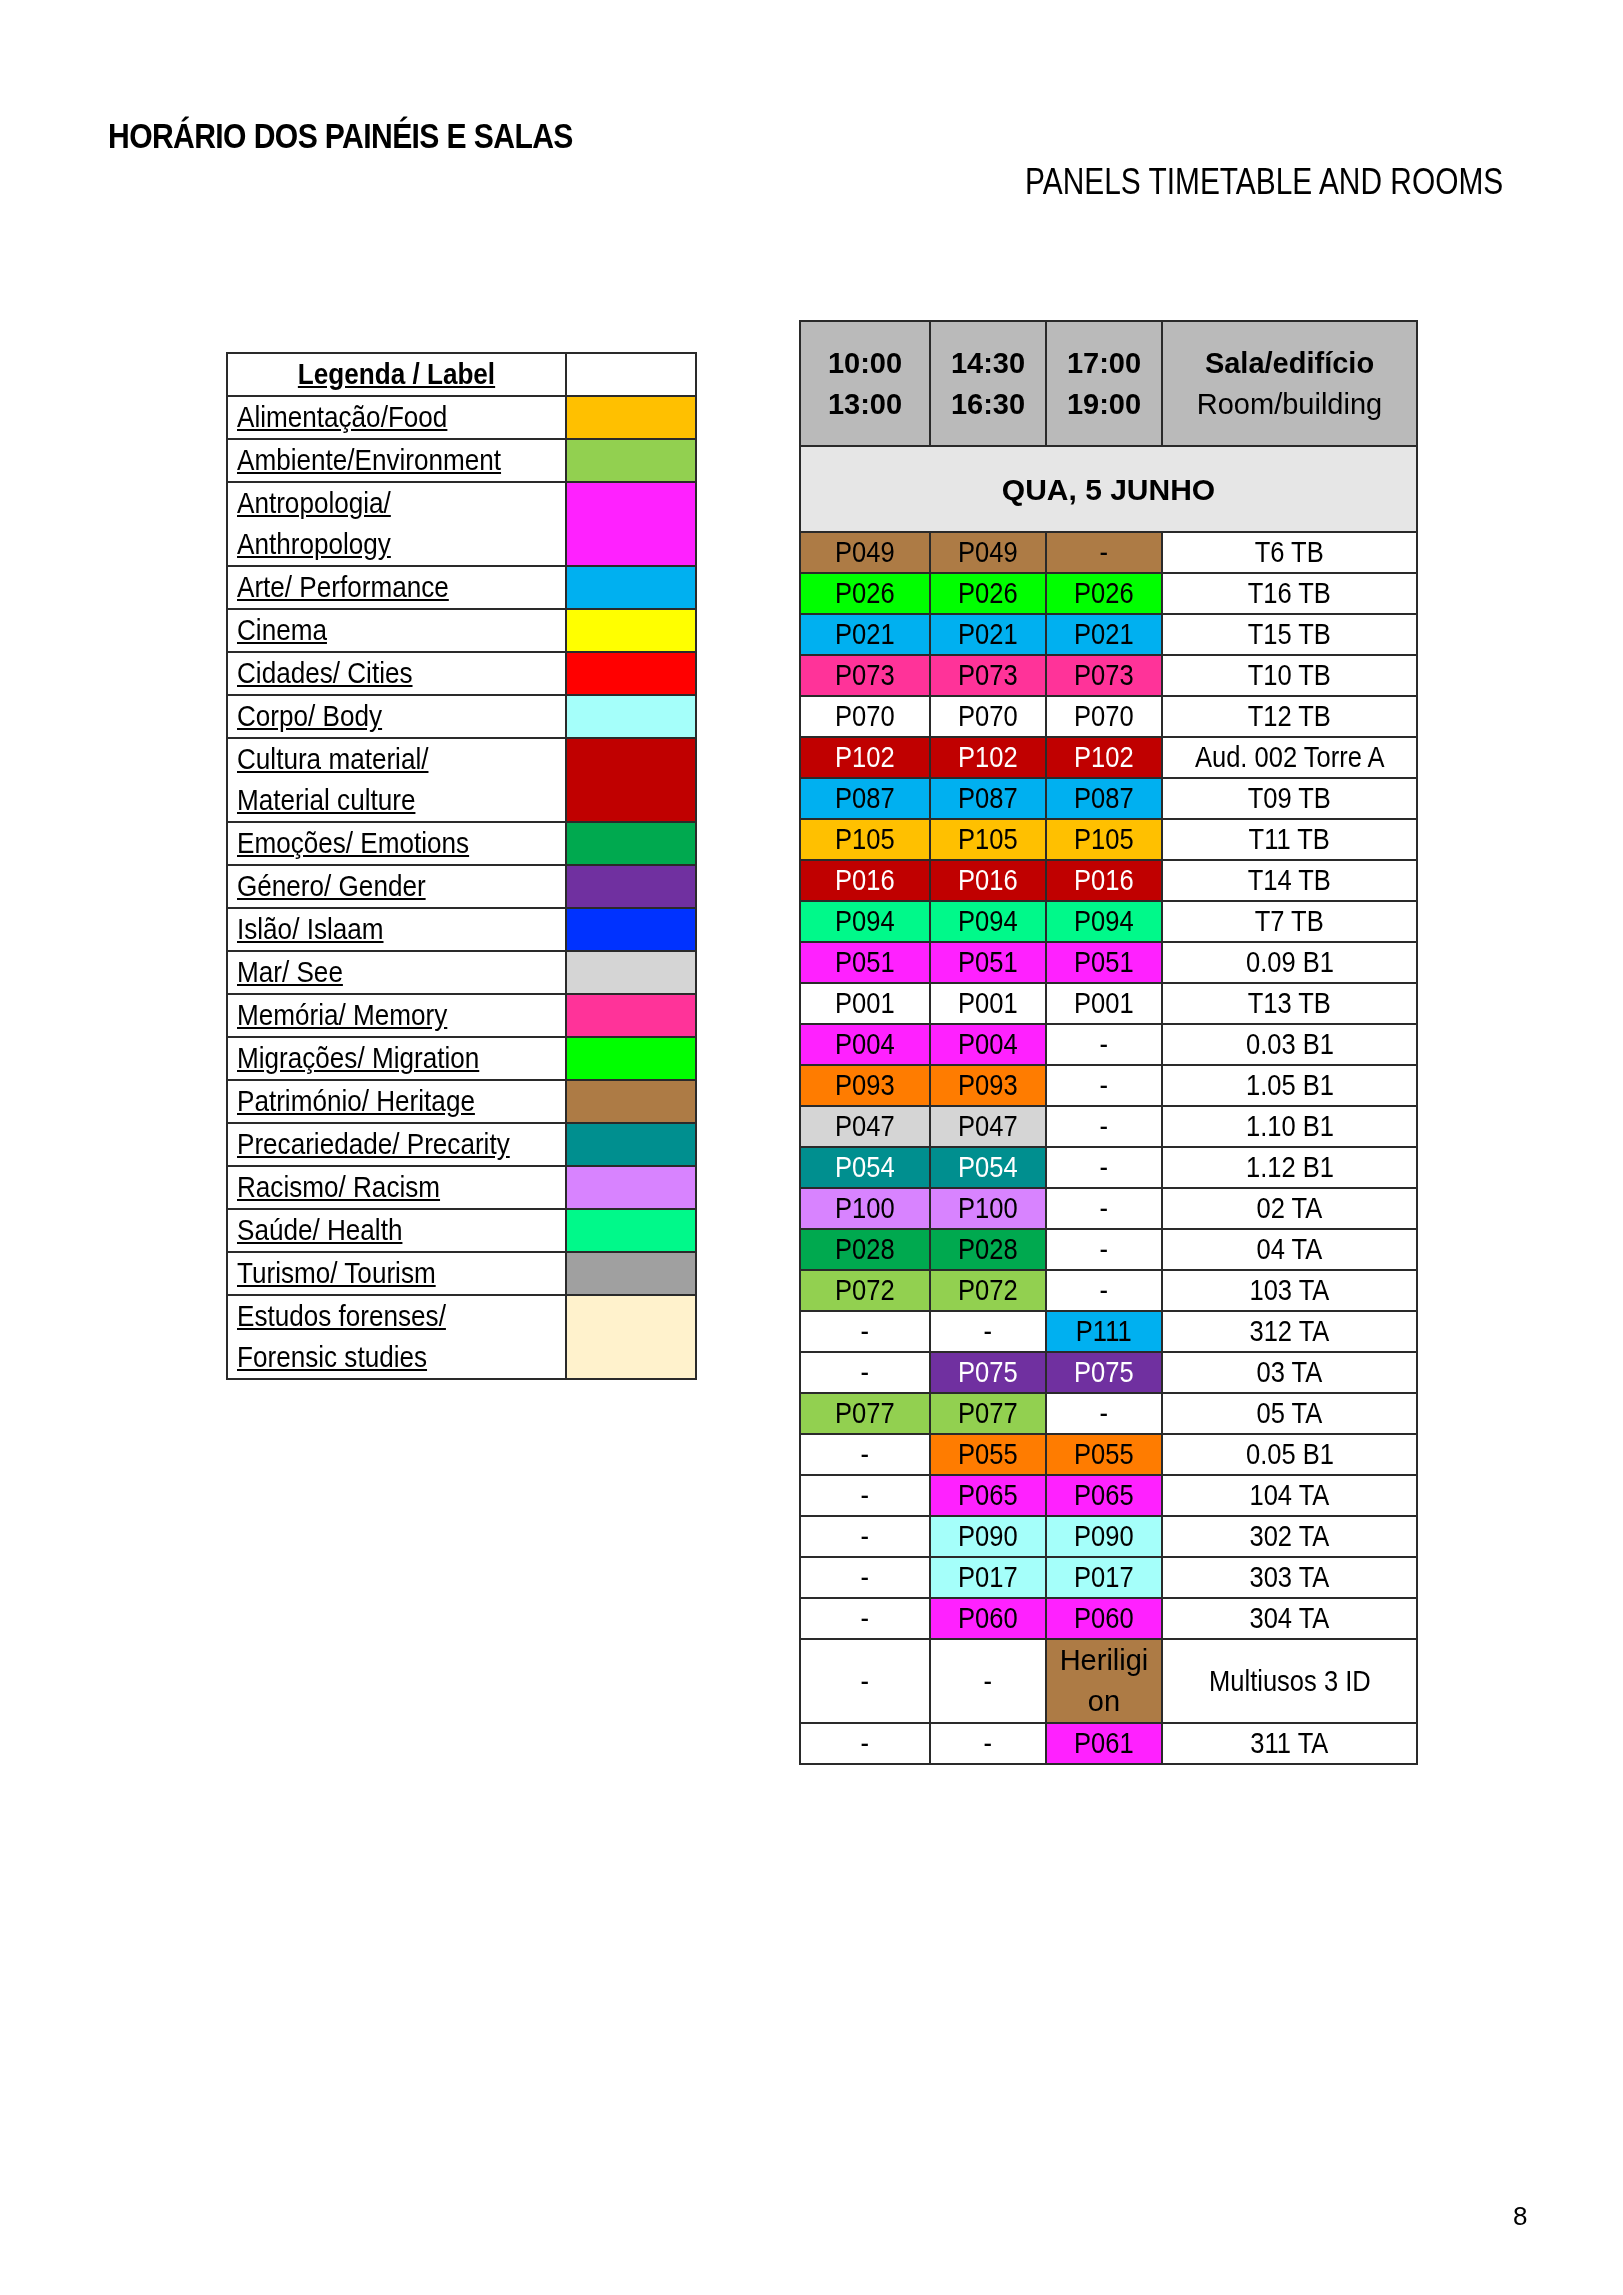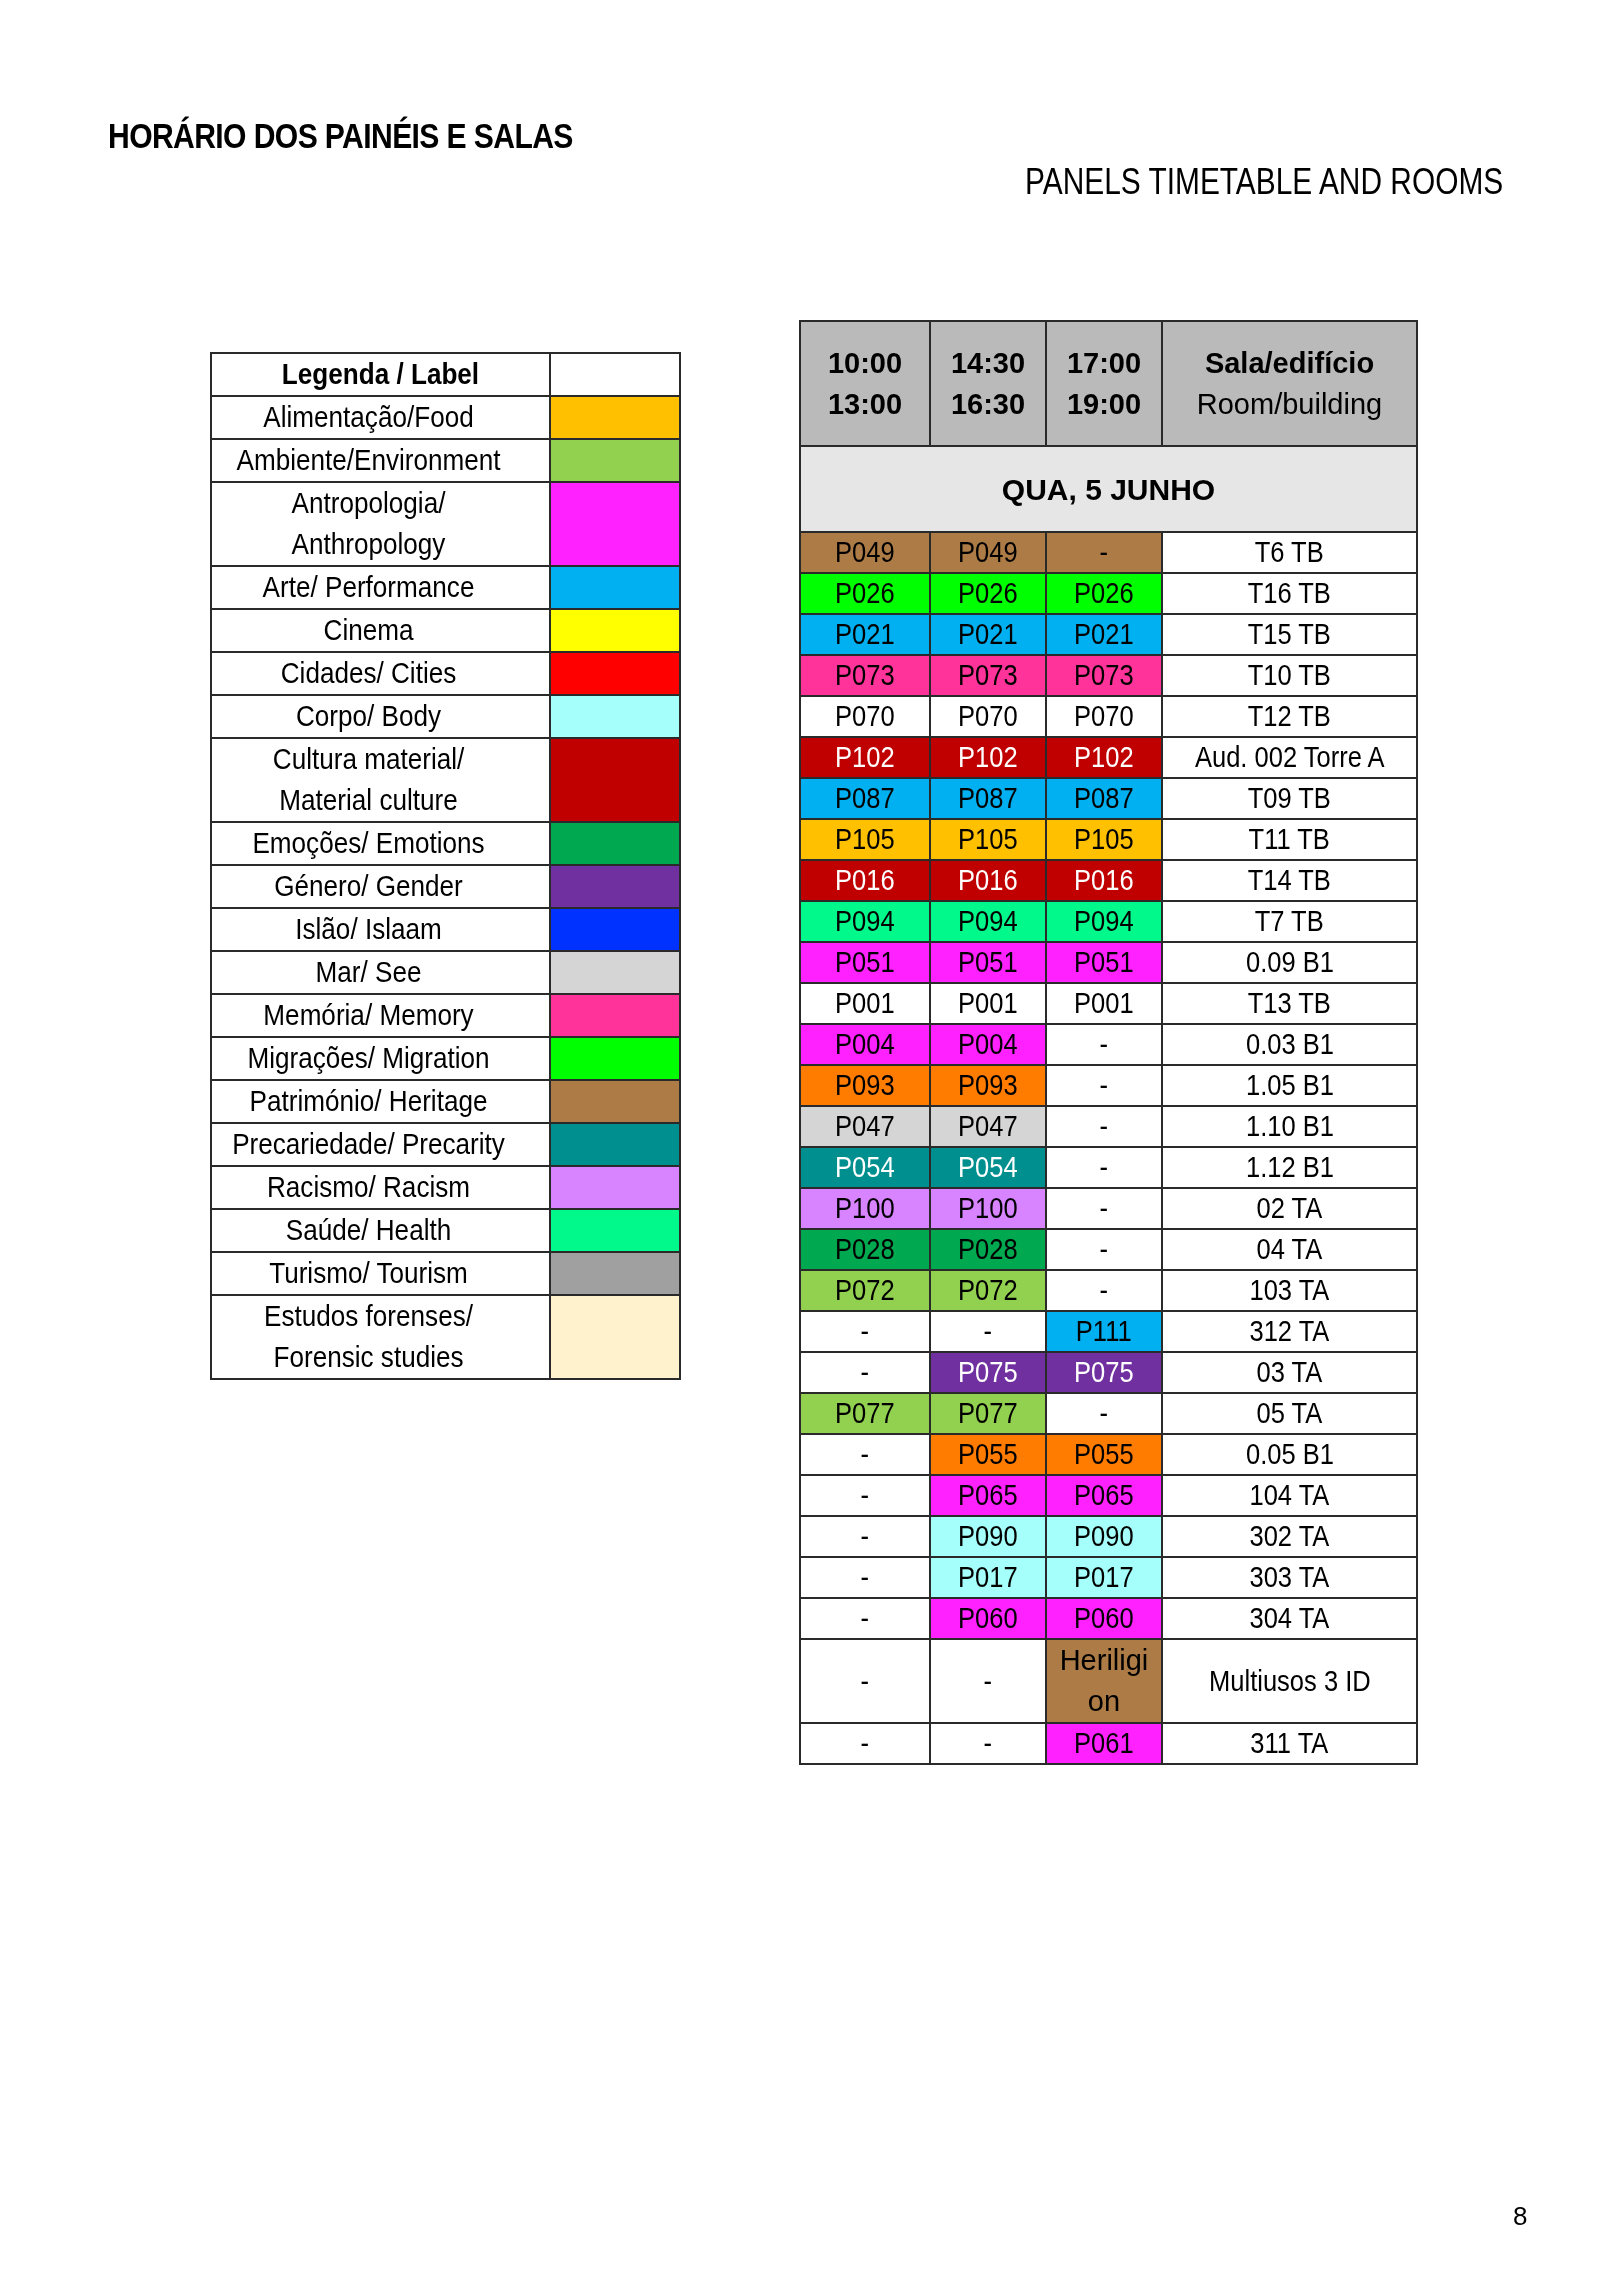--- a/index.html
+++ b/index.html
@@ -8,22 +8,22 @@
   .page-title { position: absolute; left: 108px; top: 116px; font-size: 35px; font-weight: bold;
                 font-family: "Liberation Sans", sans-serif; letter-spacing: -0.7px; white-space: nowrap; transform: scaleX(0.86); transform-origin: left top; }
   .page-subtitle { position: absolute; left: 1025px; top: 161px; font-size: 36px; font-weight: normal;
                    white-space: nowrap; transform: scaleX(0.83); transform-origin: left top; }
   .page-number { position: absolute; left: 1513px; top: 2201px; font-size: 26px; }
 
   table { border-collapse: collapse; table-layout: fixed; position: absolute; }
   td { border: 2px solid #2a2a2a; padding: 0; font-family: "Liberation Sans", sans-serif; }
 
   
-  .legend { left: 210px; top: 352px; width: 469px; }
-  .legend td { height: 38px; font-size: 29px; line-height: 41px; text-align: center; }
+  .legend { left: 226px; top: 352px; width: 469px; text-decoration: underline; }
+  .legend td { height: 38px; font-size: 29px; line-height: 41px; }
   .legend td.label { width: 337px; padding-left: 9.2px; white-space: nowrap; overflow: hidden; }
   .legend td.swatch { width: 128px; }
   .legend tr.dbl td { height: 80px; }
   .legend td.label span { display: block; transform: scaleX(0.9); transform-origin: left center; }
   .legend td.head { font-weight: bold; text-align: center; padding-left: 0; }
   .legend td.head span { transform-origin: center center; }
 
   
   .schedule { left: 799px; top: 320px; width: 616px; }
   .schedule td { height: 39px; text-align: center; font-size: 29px; line-height: 39px; white-space: nowrap; overflow: hidden; }

